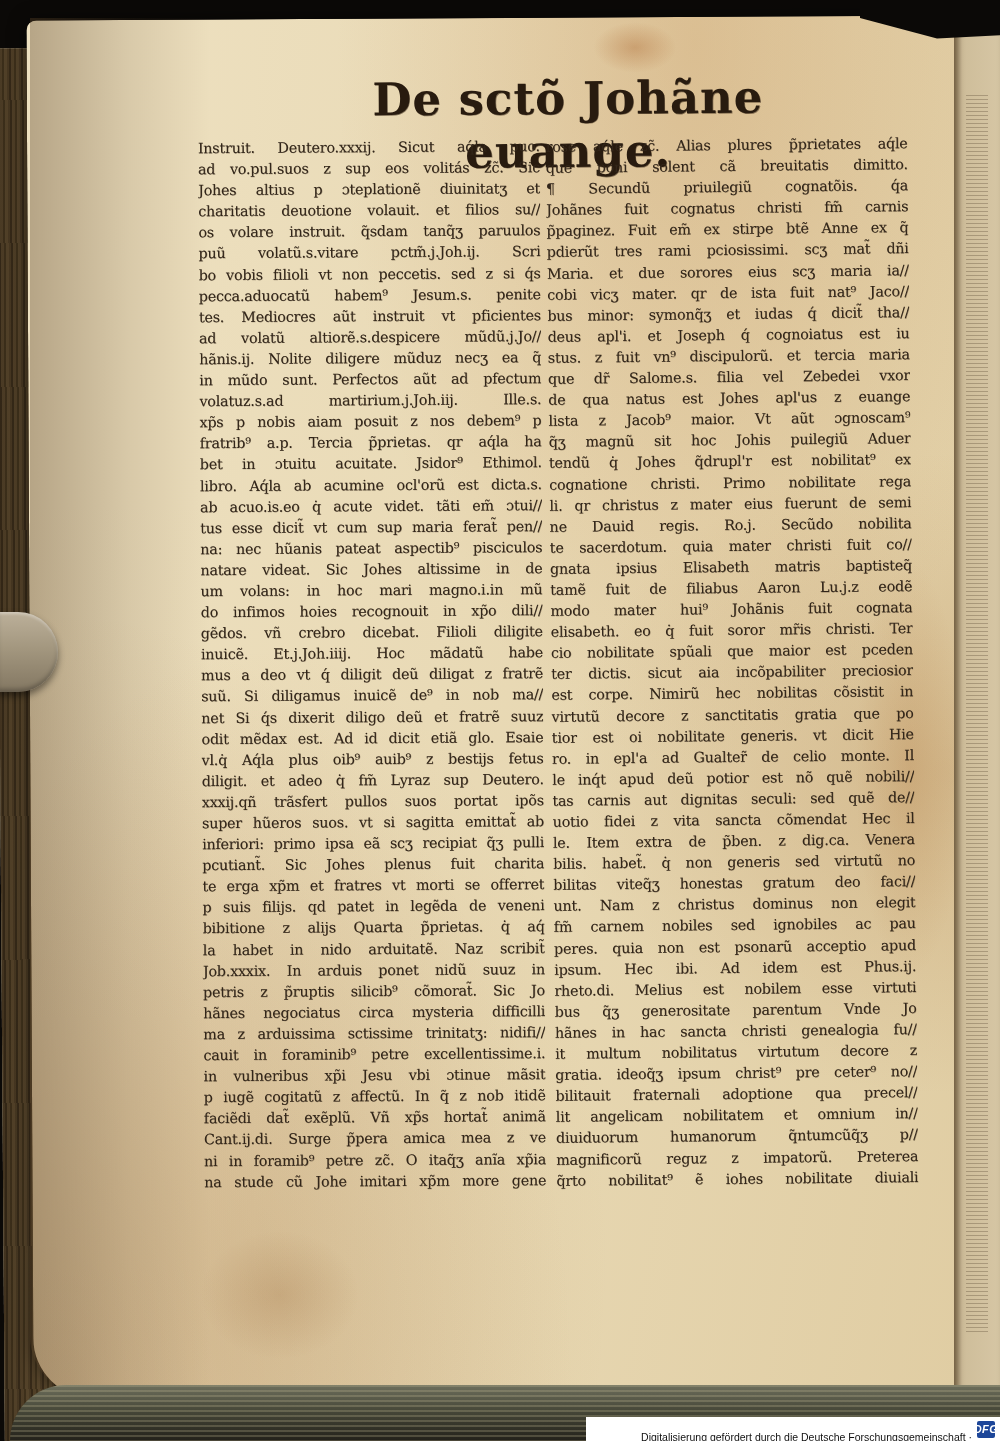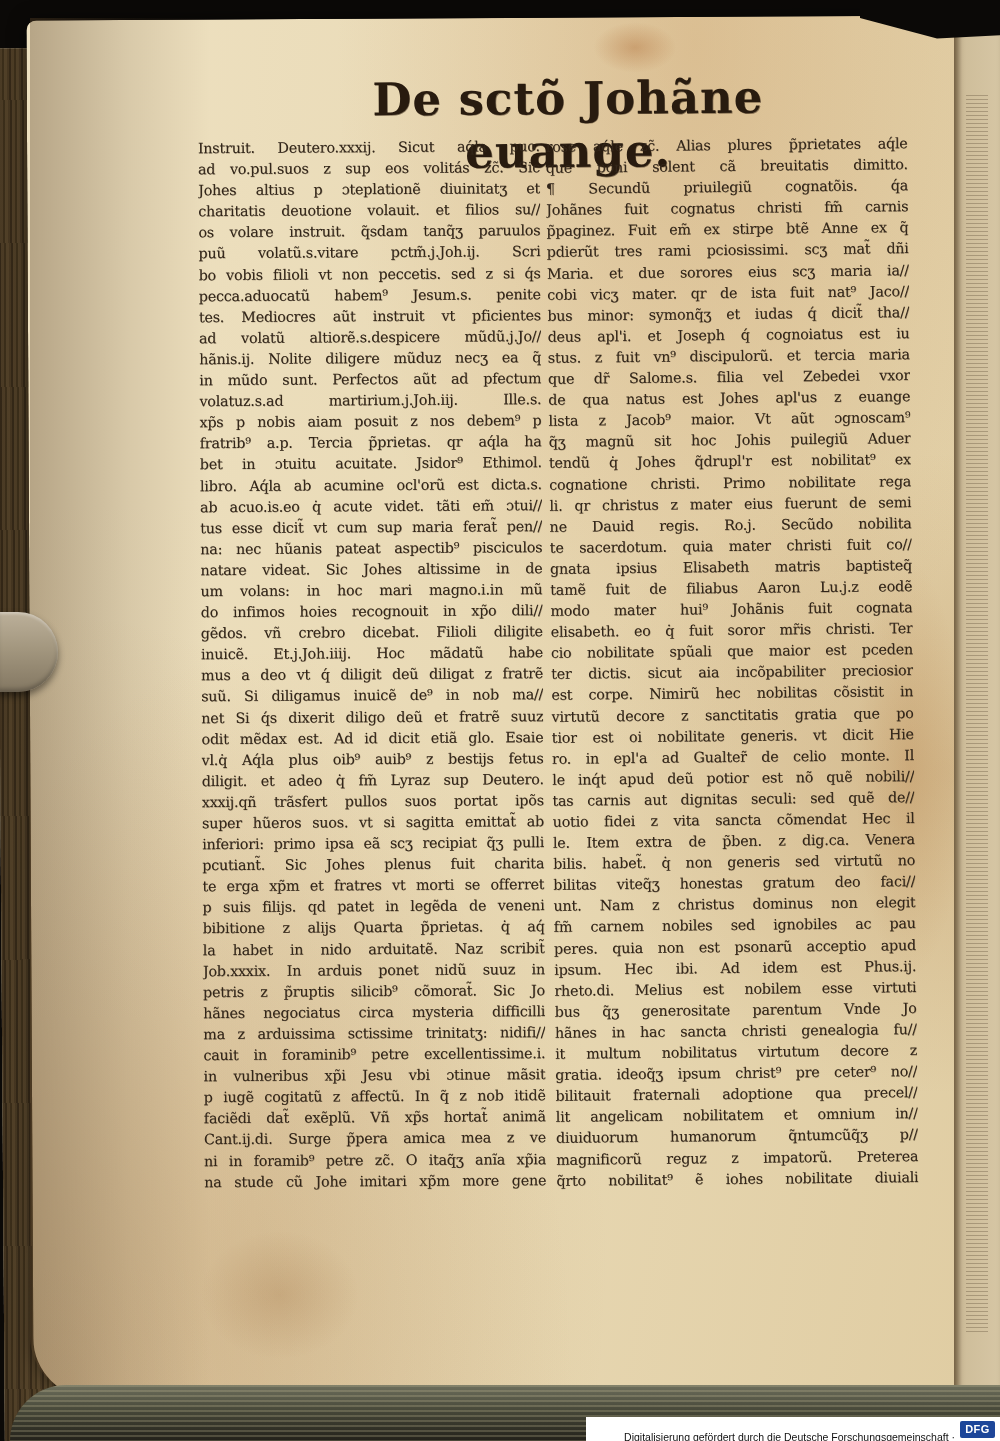--- a/index.html
+++ b/index.html
@@ -105,23 +105,23 @@
 
   
   .footer-bar{
     right:0;bottom:0;width:414px;height:24px;z-index:7;background:#ffffff;
     display:flex;align-items:center;justify-content:flex-end;
     padding-right:5px;box-sizing:border-box;gap:5px;
     font-family:"Liberation Sans", sans-serif;
   }
   .footer-credit{font-size:10.5px;font-weight:normal;color:#111;white-space:nowrap;margin-top:16px;}
   .dfg-logo{
-    width:35px;height:17px;border-radius:2px;
+    width:18px;height:17px;border-radius:2px;
     display:flex;align-items:center;justify-content:center;
-    color:#fff;font-size:11px;font-weight:bold;
+    color:#fff;font-size:11px;font-weight:bold;font-style:italic;
     letter-spacing:0.5px;
   }
 </style>
 </head>
 <body>
 
 <div class="layer edge-left"></div>
 <div class="layer page"></div>
 <div class="layer gutter-shadow"></div>
 <div class="layer stain s1"></div>

